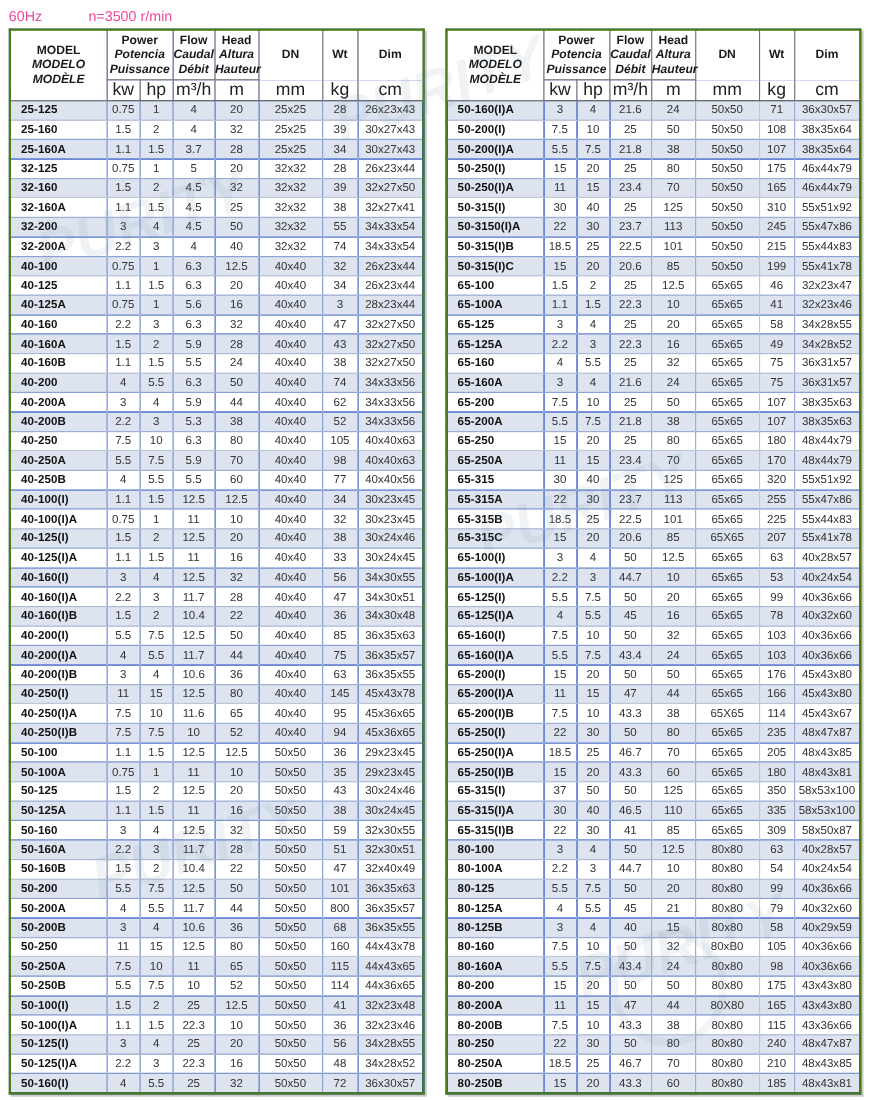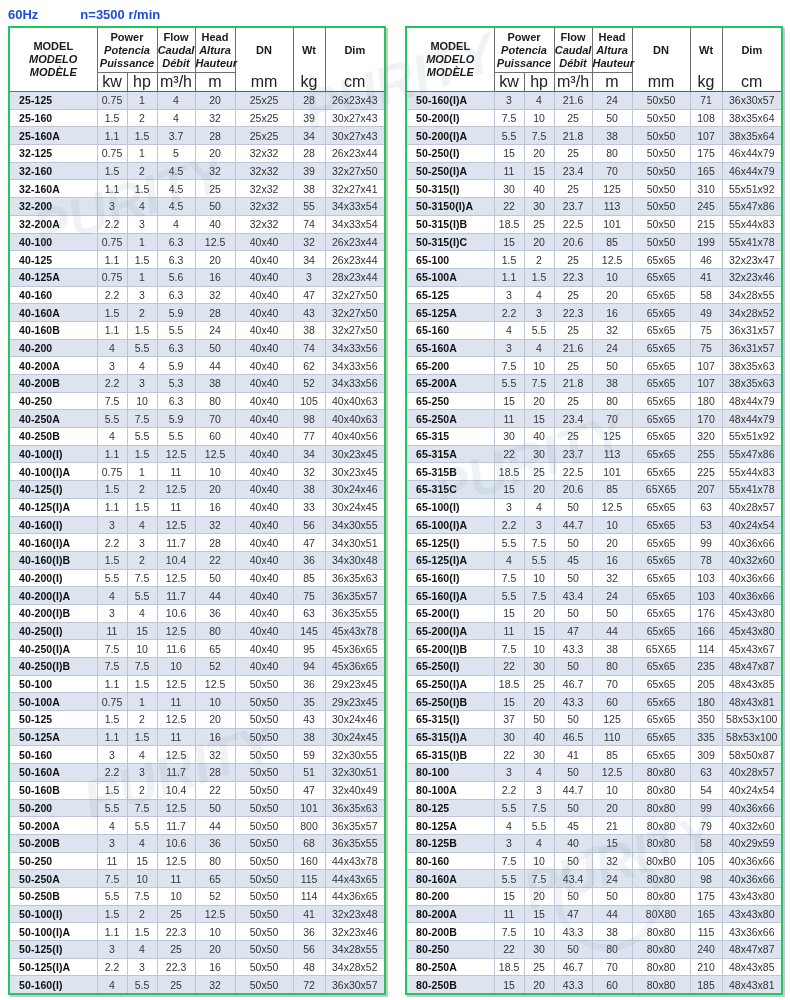--- a/index.html
+++ b/index.html
@@ -14,27 +14,27 @@
   .title-row{
     display:flex;justify-content:space-between;align-items:flex-start;
     padding:7px 10px 0 8px;height:26px;box-sizing:border-box;
   }
   .page-title{
     font-size:13px;font-weight:bold;color:#1467b3;white-space:nowrap;
     letter-spacing:.1px;
   }
   .page-title .it{font-style:italic;}
   .speed-block{display:flex;gap:42px;padding-right:4px;}
-  .speed-block span{font-size:13px;font-weight:bold;color:#1d4ed8;white-space:nowrap;}
+  .speed-block span{font-size:13px;font-weight:normal;color:#ec4899;white-space:nowrap;}
   
   .tables{display:flex;gap:19px;padding:0 8px;}
   table.tech{
     border-collapse:collapse;table-layout:fixed;
     width:376px;
-    border:2px solid #22c55e;
+    border:2px solid #4d7c0f;
     box-shadow:2px 2px 0 #c9c9c9;
     background:#1d4ed8;
   }
   thead th{
     font-size:11px;color:#1a1a1a;font-weight:bold;text-align:center;
     border:1px solid #6f6f6f;background:#fff;padding:0;vertical-align:middle;
   }
   thead .lbl-row th{height:44px;}
   thead .unit-row th{
     height:17px;font-weight:normal;font-size:16px;color:#222;

